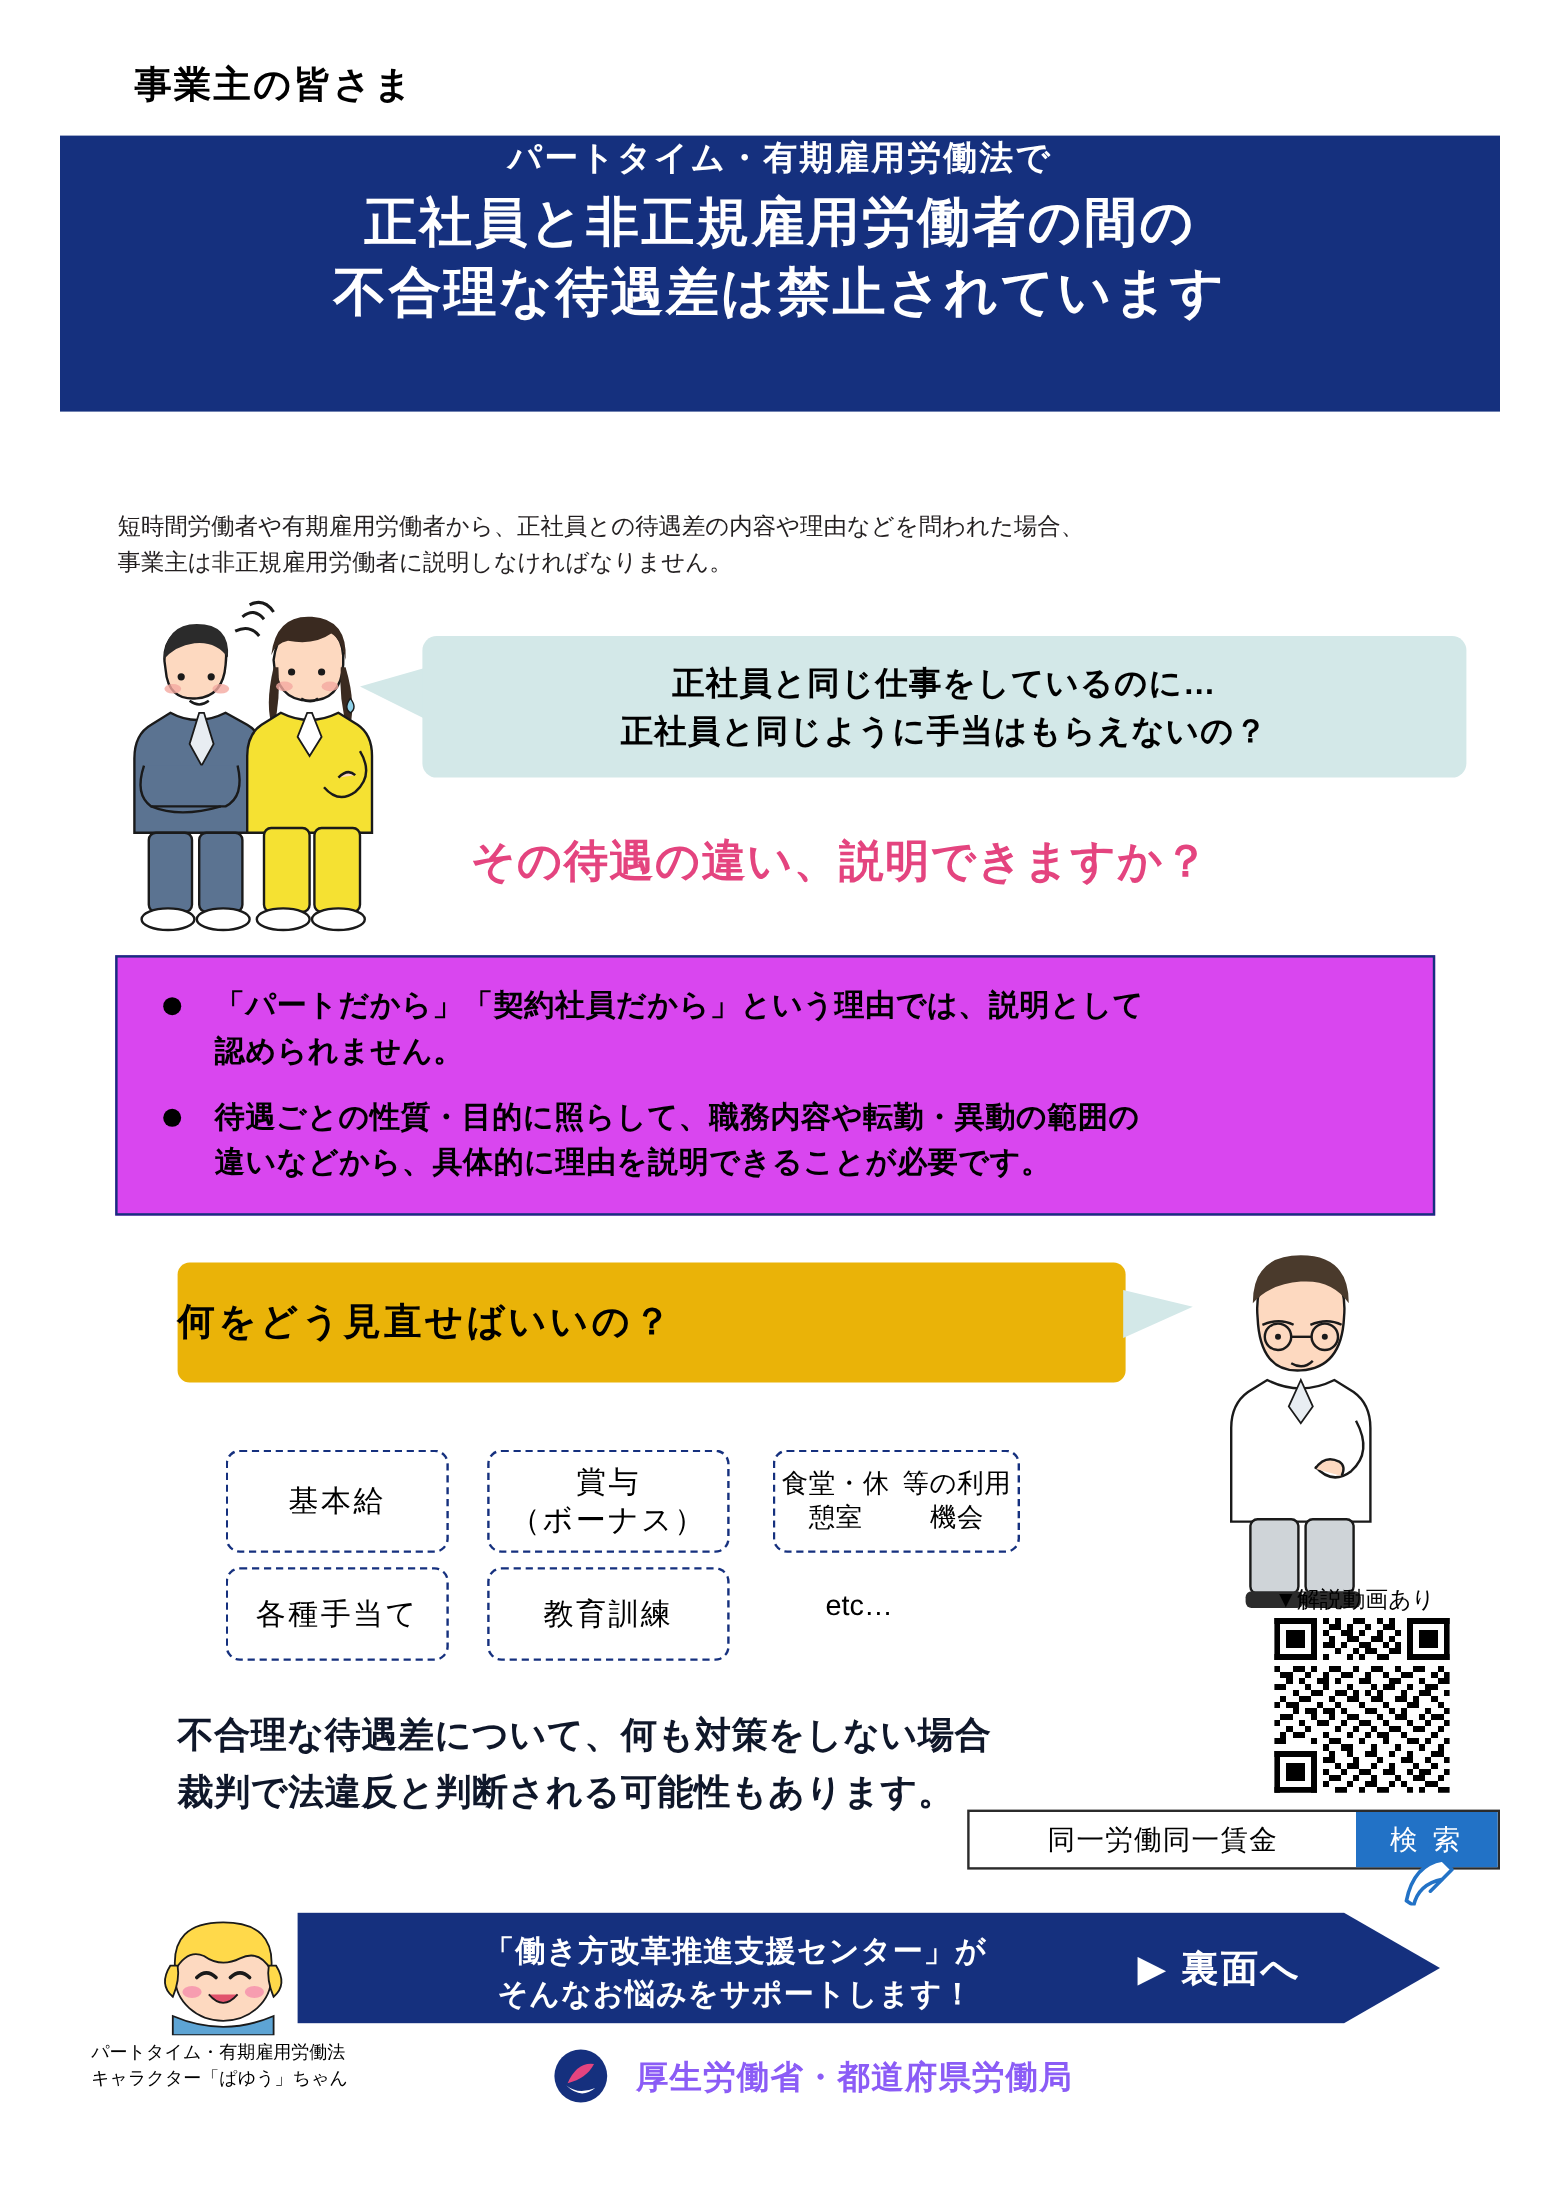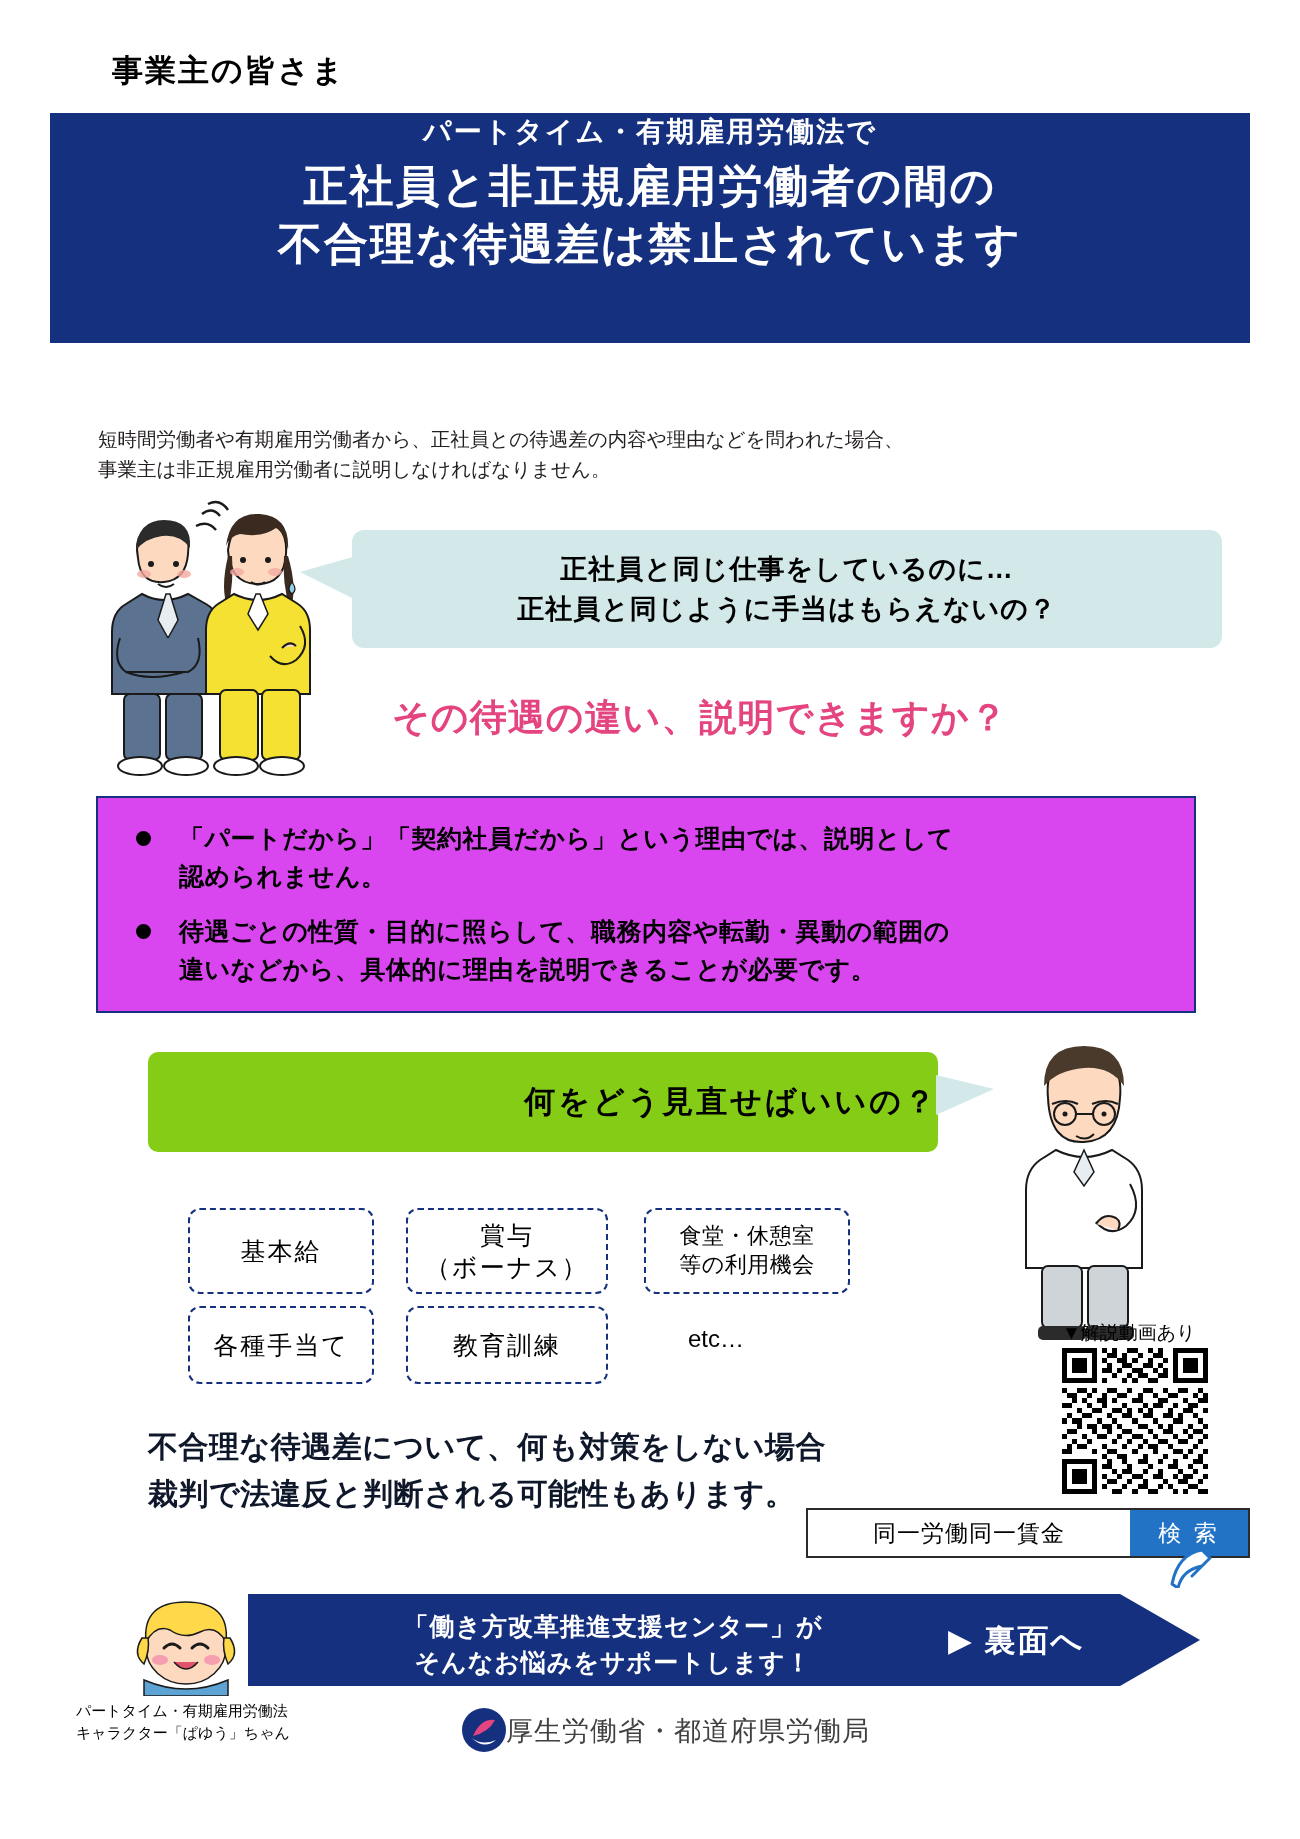--- a/index.html
+++ b/index.html
@@ -124,25 +124,25 @@
     line-height: 1.5;
     letter-spacing: 0.5px;
     color: #000;
   }
 
   
   .bubble2 {
     position: absolute;
     left: 148px; top: 1052px;
     width: 790px; height: 100px;
-    background: #84cc16;
+    background: #eab308;
     border-radius: 10px;
     display: flex;
     align-items: center;
-    justify-content: flex-end;
+    justify-content: flex-start;
   }
   .bubble2 span {
     font-size: 31px;
     font-weight: bold;
     letter-spacing: 3px;
     color: #000;
   }
   .bubble2-tail {
     position: absolute;
     left: 936px; top: 1075px;
@@ -277,25 +277,25 @@
   .char-caption {
     position: absolute;
     left: 76px; top: 1700px;
     width: 290px;
     font-size: 15px;
     line-height: 1.45;
     color: #000;
   }
   .ministry {
     position: absolute;
-    left: 506px; top: 1713px;
+    left: 530px; top: 1713px;
     font-size: 27px;
-    font-weight: normal;
+    font-weight: bold;
     letter-spacing: 1px;
-    color: #404040;
+    color: #8b5cf6;
   }
 
   
   .ill { position: absolute; }
 </style>
 </head>
 <body>
 
 <div class="page">
 
@@ -411,21 +411,21 @@
     <rect x="96" y="286" width="48" height="14" rx="5" fill="#2b2b2b"></rect>
   </svg>
 
   <div class="item" style="left:188px; top:1208px; width:186px; height:86px;">
     <span>基本給</span>
   </div>
   <div class="item" style="left:406px; top:1208px; width:202px; height:86px; flex-direction:column;">
     <span>賞与</span>
     <span>（ボーナス）</span>
   </div>
-  <div class="item small" style="left:644px; top:1208px; width:206px; height:86px; flex-direction:column;">
+  <div class="item small" style="left:644px; top:1208px; width:206px; height:86px; flex-direction:row;">
     <span>食堂・休憩室</span>
     <span>等の利用機会</span>
   </div>
   <div class="item" style="left:188px; top:1306px; width:186px; height:78px;">
     <span>各種手当て</span>
   </div>
   <div class="item" style="left:406px; top:1306px; width:202px; height:78px;">
     <span>教育訓練</span>
   </div>
   <div class="etc">etc…</div>

